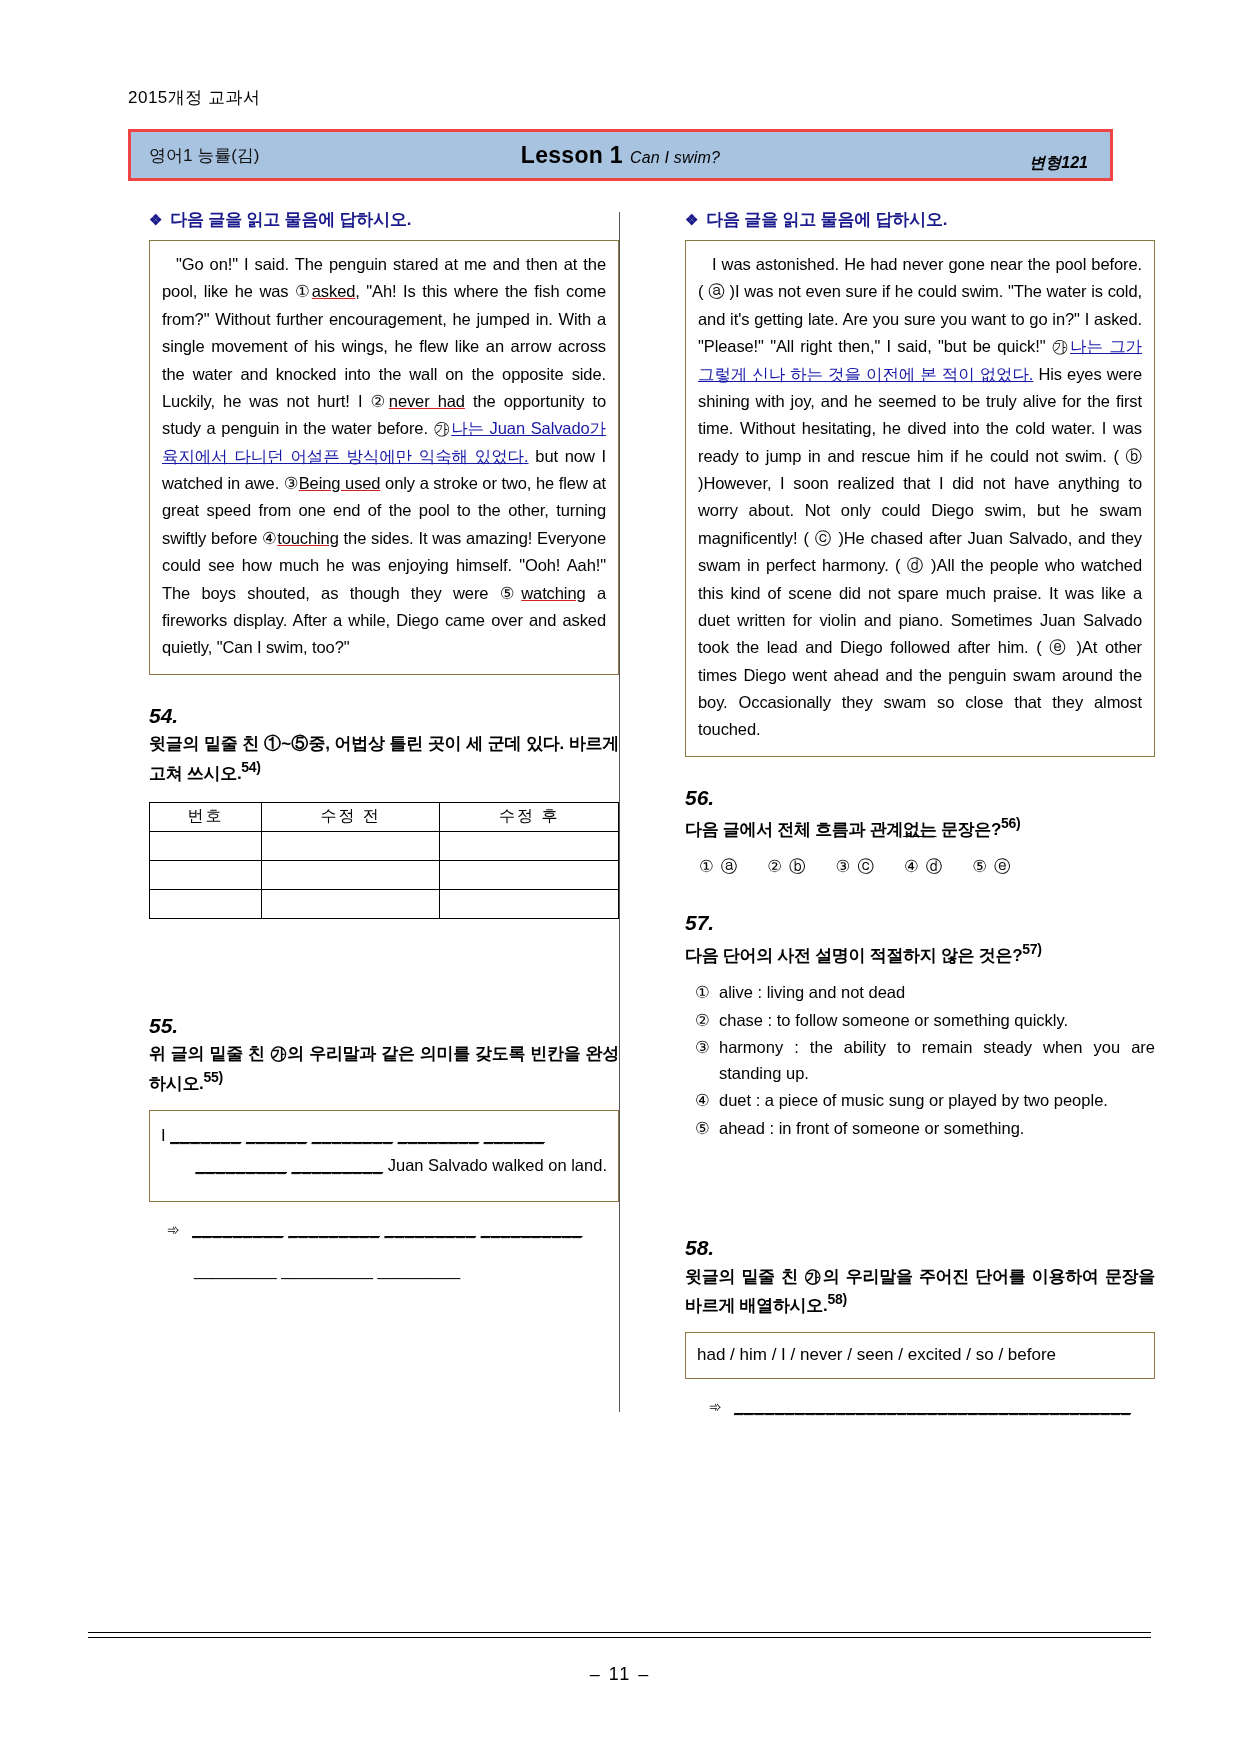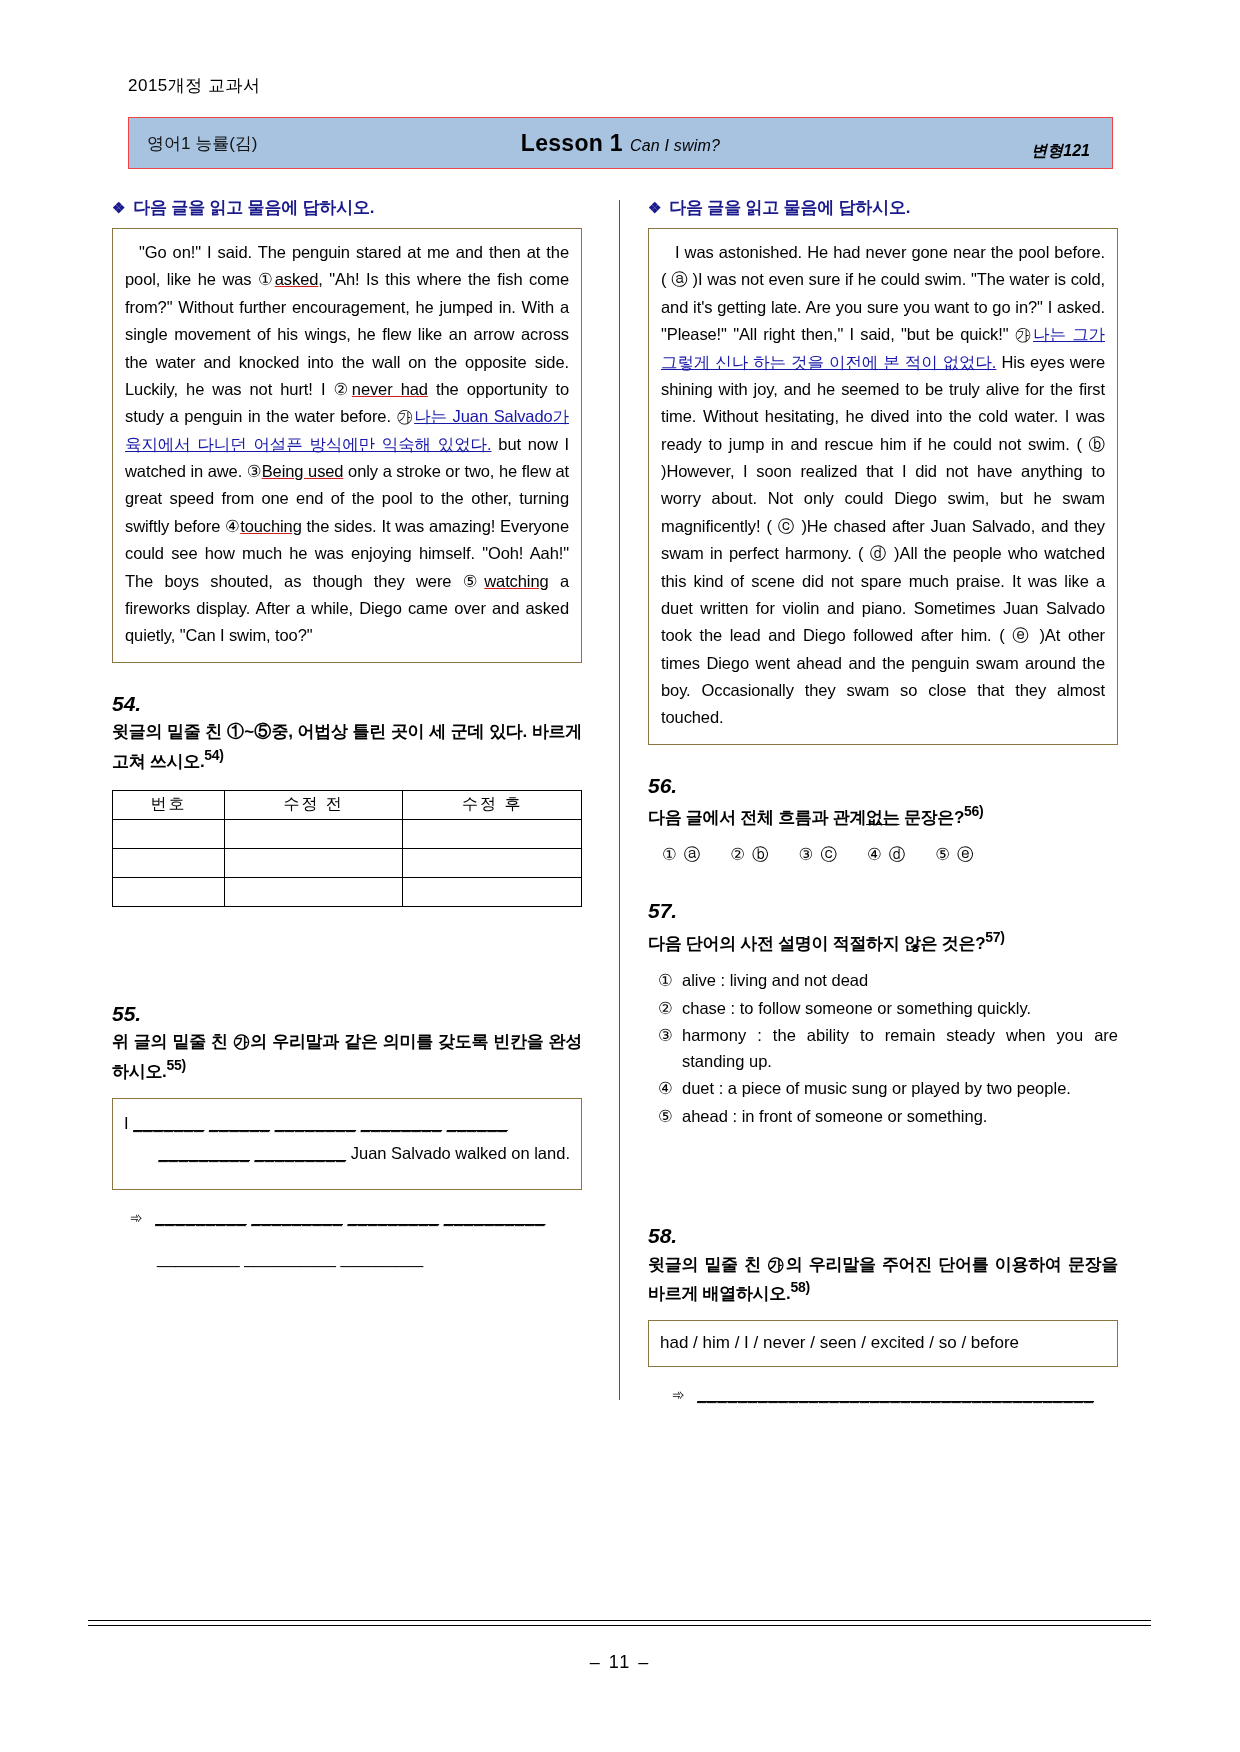--- a/index.html
+++ b/index.html
@@ -4,34 +4,34 @@
 <style>
   * { box-sizing: border-box; }
   html, body { margin:0; padding:0; }
   body {
     width:1240px; height:1752px;
     background:#ffffff;
     font-family:"Liberation Sans", sans-serif;
     color:#000;
     position:relative;
   }
-  .page { position:absolute; left:0; top:0; width:1240px; height:1633px; padding:0; }
+  .page { position:absolute; left:0; top:12px; width:1240px; height:1633px; padding:0; }
 
   
   .top-label {
     position:absolute; left:128px; top:74px;
     font-size:17px; letter-spacing:0.5px; color:#000;
   }
 
   
   .header-bar {
     position:absolute; left:128px; top:117px;
     width:985px; height:52px;
     background:#a8c3e0;
-    border:1px solid #ef4444;
+    border:3px solid #ef4444;
     display:flex; align-items:center;
   }
   .hdr-left {
     position:absolute; left:18px; font-size:17px; color:#111;
   }
   .hdr-center {
     position:absolute; left:0; right:0; text-align:center;
     white-space:nowrap;
   }
   .hdr-lesson { font-size:23px; font-weight:bold; letter-spacing:0.3px; }
@@ -40,21 +40,21 @@
     position:absolute; right:22px; font-size:16px; font-style:italic; font-weight:600;margin-top:16px;
   }
 
   
   .col-divider {
     position:absolute; left:619px; top:200px; width:1px; height:1200px;
     background:#555;
   }
 
   
-  .col { position:absolute; top:196px; width:470px; }
+  .col { position:absolute; top:196px; width:470px;margin-left:37px; }
   .col-left  { left:112px; }
   .col-right { left:648px; }
 
   
   .directive {
     color:#1a1a8c; font-weight:bold; font-size:17px;
     margin-bottom:9px; letter-spacing:-0.2px;
   }
   .directive .dmark { margin-right:8px; font-size:15px; }
 

